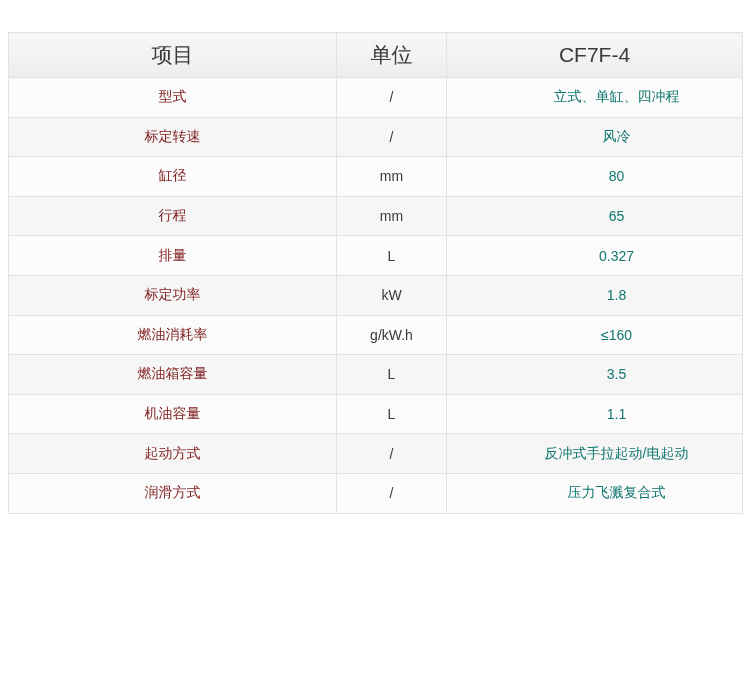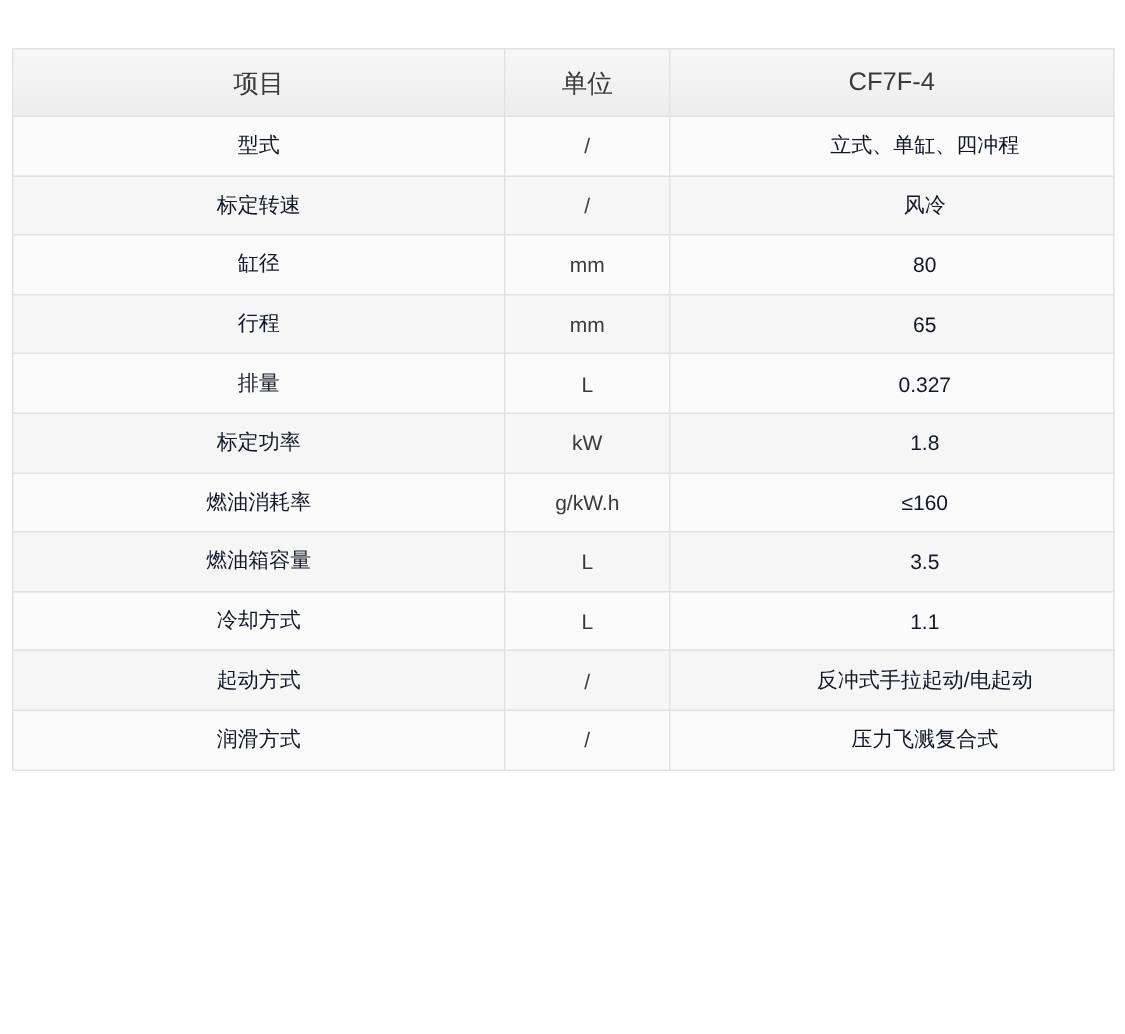--- a/index.html
+++ b/index.html
@@ -36,41 +36,41 @@
   table.spec-table td {
     border: 1px solid #e2e2e2;
     text-align: center;
     vertical-align: middle;
     font-weight: normal;
     color: #3a3a3a;
     padding: 0;
   }
   thead th {
     height: 44px;
-    font-size: 17px;
+    font-size: 21px;
     font-weight: bold;
     color: #2f2f2f;
     background: linear-gradient(to bottom, #f7f7f7, #ededed);
   }
   tbody td {
     height: 38.6px;
     font-size: 14px;
     background: #fbfbfb;
   }
   tbody tr:nth-child(even) td {
     background: #f6f6f6;
   }
   tbody td.col-name {
-    color: #0f172a;
+    color: #7f1d1d;
   }
   tbody td.col-unit {
     color: #3a3a3a;
   }
   tbody td.col-value {
-    color: #0f172a;
+    color: #0f766e;
     padding-left: 44px;
   }
 </style>
 </head>
 <body>
 
 <div class="page">
   <table class="spec-table">
     <colgroup>
       <col class="c1">
@@ -119,21 +119,21 @@
         <td class="col-name">燃油消耗率</td>
         <td class="col-unit">g/kW.h</td>
         <td class="col-value">≤160</td>
       </tr>
       <tr>
         <td class="col-name">燃油箱容量</td>
         <td class="col-unit">L</td>
         <td class="col-value">3.5</td>
       </tr>
       <tr>
-        <td class="col-name">冷却方式</td>
+        <td class="col-name">机油容量</td>
         <td class="col-unit">L</td>
         <td class="col-value">1.1</td>
       </tr>
       <tr>
         <td class="col-name">起动方式</td>
         <td class="col-unit">/</td>
         <td class="col-value">反冲式手拉起动/电起动</td>
       </tr>
       <tr>
         <td class="col-name">润滑方式</td>

